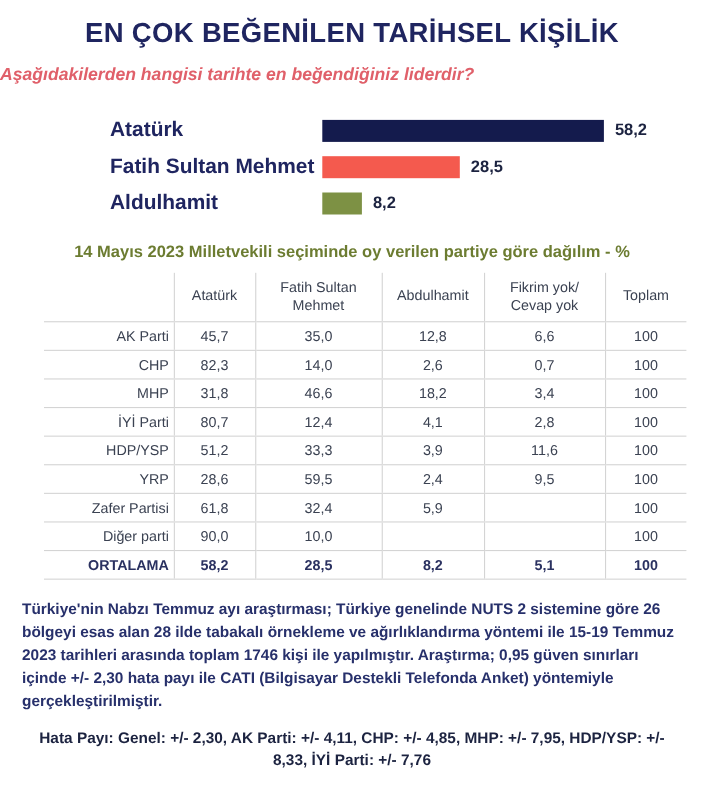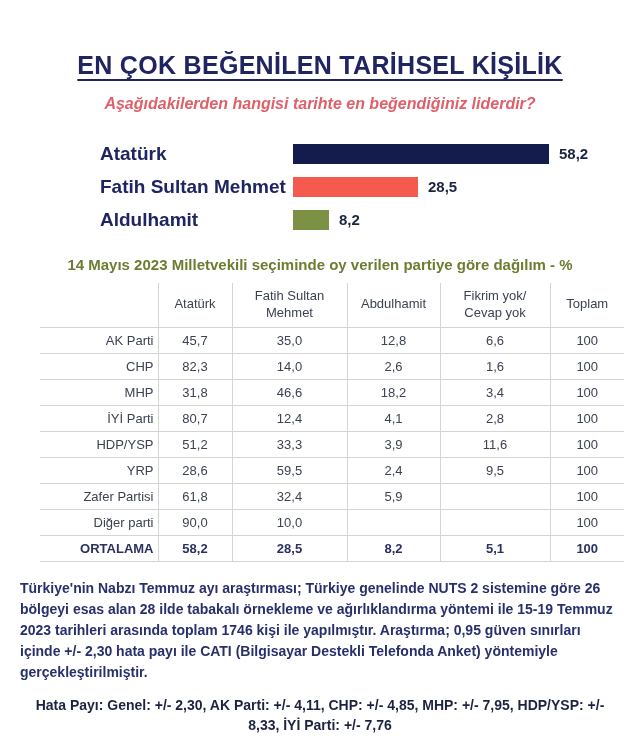--- a/index.html
+++ b/index.html
@@ -11,28 +11,26 @@
   }
   .page { width: 640px; height: 736px; padding-top: 16px; background: #ffffff; }
 
   
   .title {
     text-align: center;
     font-size: 25px;
     font-weight: bold;
     letter-spacing: 0.3px;
     color: #1f2560;
-    text-decoration: underline;
     text-underline-offset: 5px;
     text-decoration-thickness: 2px;
-    margin-top: 35px;
   }
   .subtitle {
     margin-top: 15px;
-    text-align: center;
+    text-align: left;
     font-size: 16px;
     font-style: italic;
     font-weight: 600;
     color: #e0606a;
   }
 
   
   .chart { margin-top: 24px; padding-left: 100px; }
   .chart-row { display: flex; align-items: center; height: 33px; }
   .chart-label {
@@ -159,21 +157,21 @@
           <td>35,0</td>
           <td>12,8</td>
           <td>6,6</td>
           <td>100</td>
         </tr>
         <tr>
           <td class="party">CHP</td>
           <td>82,3</td>
           <td>14,0</td>
           <td>2,6</td>
-          <td>1,6</td>
+          <td>0,7</td>
           <td>100</td>
         </tr>
         <tr>
           <td class="party">MHP</td>
           <td>31,8</td>
           <td>46,6</td>
           <td>18,2</td>
           <td>3,4</td>
           <td>100</td>
         </tr>

